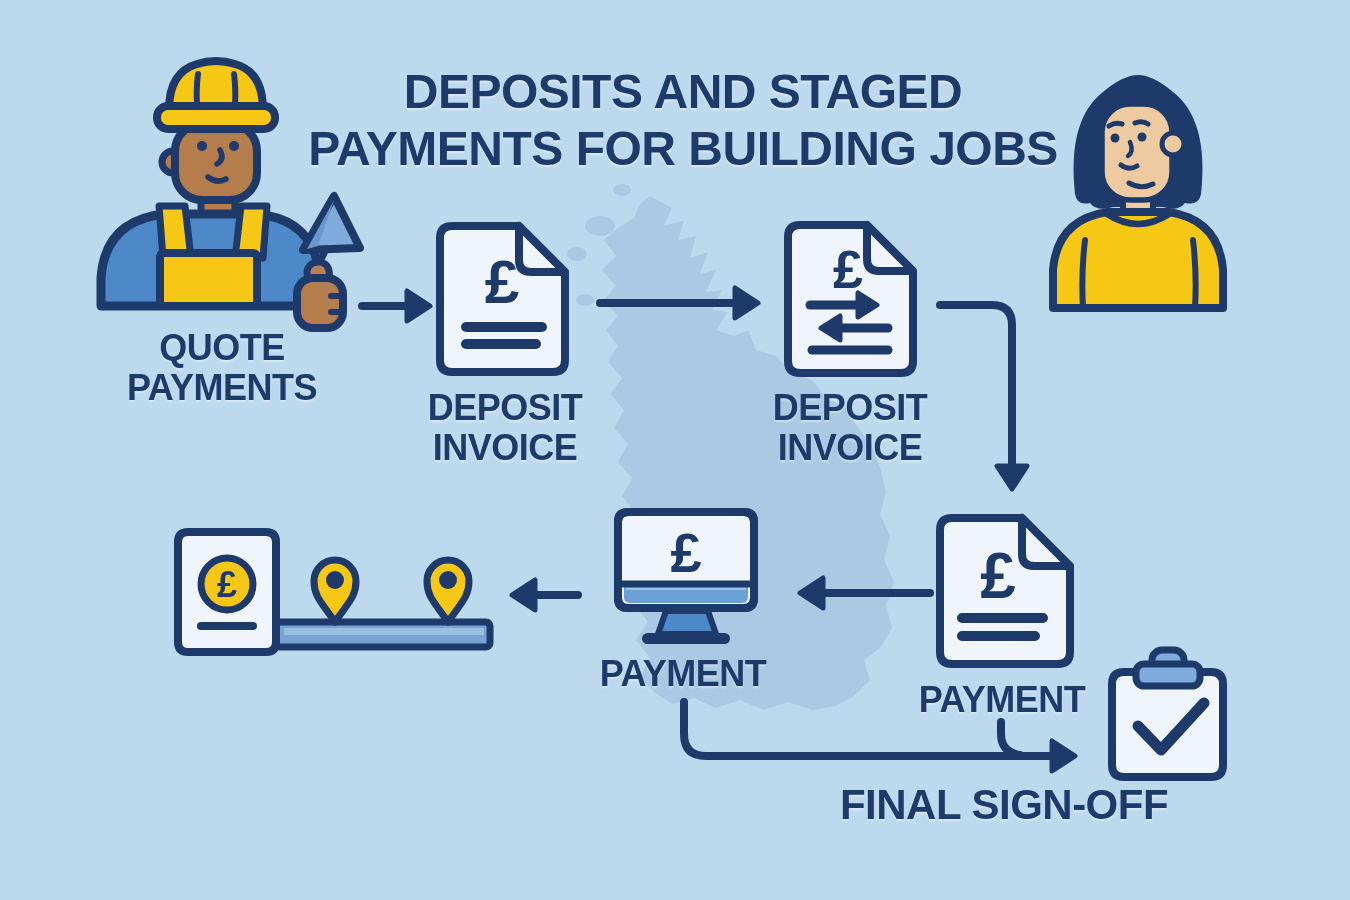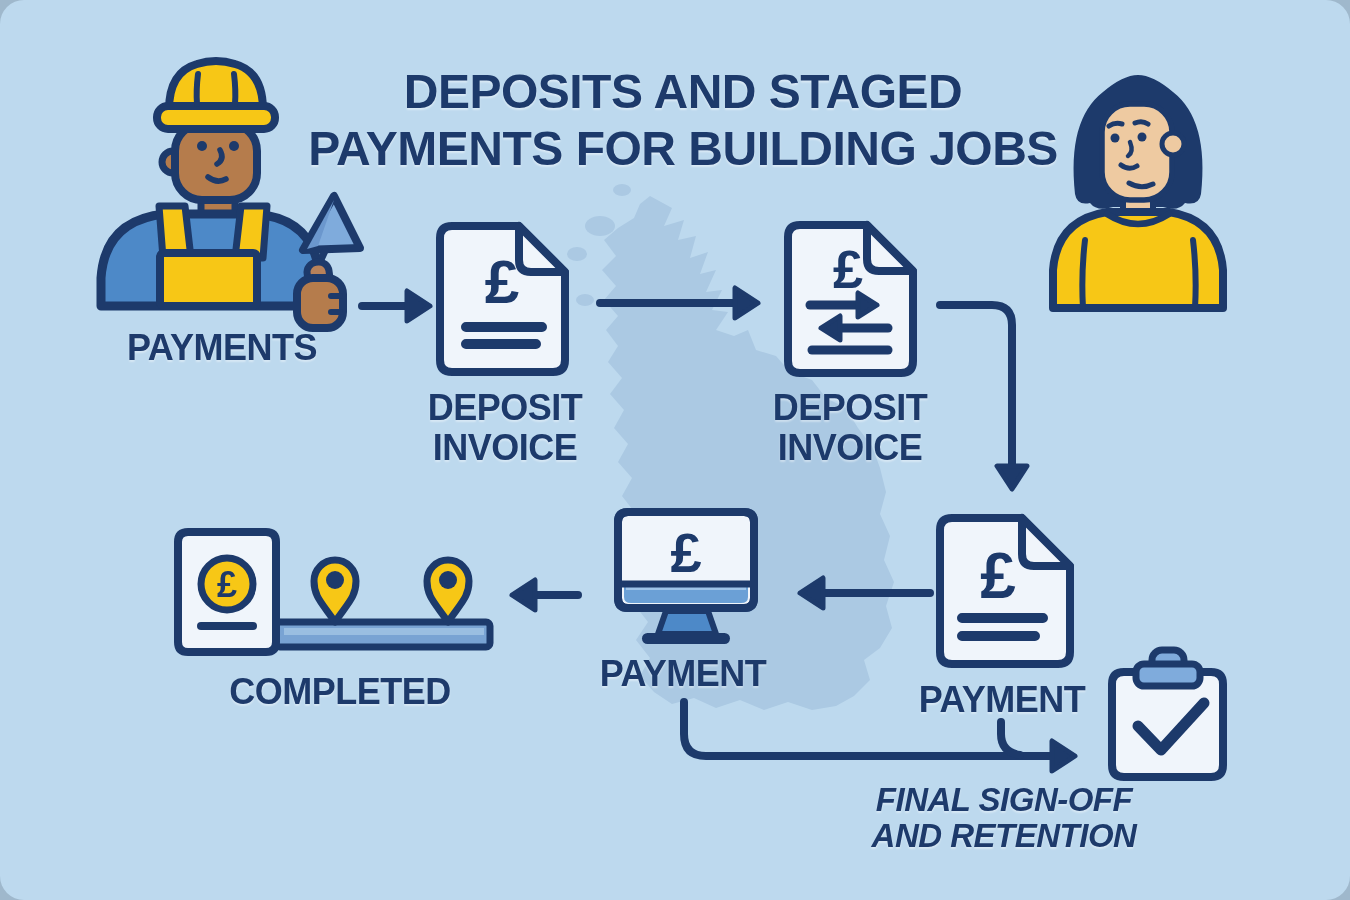--- a/index.html
+++ b/index.html
@@ -4,33 +4,33 @@
 <style>
   :root{
     --background:#bdd9ee; --map:#abc9e3; --navy:#1d3a6b; --yellow:#f7c716;
     --mid-blue:#4d89c8; --light-blue:#7fabdc; --doc-fill:#f0f5fb;
     --bar-fill:#79a3d3; --skin-dark:#b57c4c; --skin-light:#eecaa1;
     --handle-brown:#b8825a; --strip-blue:#6ba0d6;
   }
   html,body{margin:0;padding:0;}
   body{font-family:"Liberation Sans",sans-serif;background:#9fb8cc;}
   .canvas{position:relative;width:1350px;height:900px;overflow:hidden;
-    background:var(--background);border-radius:24px;}
+    background:var(--background);}
   .abs{position:absolute;}
   svg{position:absolute;overflow:visible;}
   svg text{font-family:"Liberation Sans",sans-serif;font-weight:bold;fill:var(--navy);}
   .title{position:absolute;left:0;top:64px;width:1366px;text-align:center;
     color:var(--navy);font-weight:bold;font-size:48px;line-height:1.18;
     letter-spacing:-0.5px;text-shadow:0 2px 2px rgba(255,255,255,0.45);}
   .title span{display:block;}
   .step-label{position:absolute;transform:translateX(-50%);text-align:center;
     color:var(--navy);font-weight:bold;font-size:36px;line-height:1.1;
     letter-spacing:-0.5px;white-space:nowrap;
     text-shadow:0 2px 2px rgba(255,255,255,0.4);}
-  .step-label.small{font-size:33px;font-style:italic;}
+  .step-label.small{font-size:42px;}
   .step-label span{display:block;}
   .s-navy{stroke:var(--navy);fill:none;stroke-linecap:round;stroke-linejoin:round;}
   .f-navy{fill:var(--navy);}
   .head{fill:var(--navy);stroke:var(--navy);stroke-width:5;stroke-linejoin:round;}
 </style>
 </head>
 <body>
 
 <div class="canvas">
 
@@ -192,20 +192,21 @@
 
   <svg class="abs" style="left:1102px;top:640px;width:131px;height:147px" viewBox="1102 640 131 147">
     <rect x="1152" y="650" width="32" height="26" rx="10" fill="var(--light-blue)" stroke="var(--navy)" stroke-width="7"></rect>
     <path d="M1112,684 Q1112,672 1124,672 H1211 Q1223,672 1223,684 V765 Q1223,777 1211,777
              H1124 Q1112,777 1112,765 Z" fill="var(--doc-fill)" stroke="var(--navy)" stroke-width="8"></path>
     <rect x="1136" y="664" width="64" height="22" rx="8" fill="var(--light-blue)" stroke="var(--navy)" stroke-width="7"></rect>
     <path d="M1138,726 L1161,750 L1204,703" class="s-navy" stroke-width="11"></path>
   </svg>
 
   <div class="step-label" style="left:222px;top:328px">
+    <span>QUOTE</span>
     <span>PAYMENTS</span>
   </div>
 
   <div class="step-label" style="left:505px;top:388px">
     <span>DEPOSIT</span>
     <span>INVOICE</span>
   </div>
 
   <div class="step-label" style="left:850px;top:388px">
     <span>DEPOSIT</span>
@@ -214,21 +215,19 @@
 
   <div class="step-label" style="left:683px;top:654px">
     <span>PAYMENT</span>
   </div>
 
   <div class="step-label" style="left:1002px;top:680px">
     <span>PAYMENT</span>
   </div>
 
   <div class="step-label" style="left:340px;top:672px">
-    <span>COMPLETED</span>
   </div>
 
   <div class="step-label small" style="left:1004px;top:782px">
     <span>FINAL SIGN-OFF</span>
-    <span>AND RETENTION</span>
   </div>
 
 </div>
 
 </body></html>

